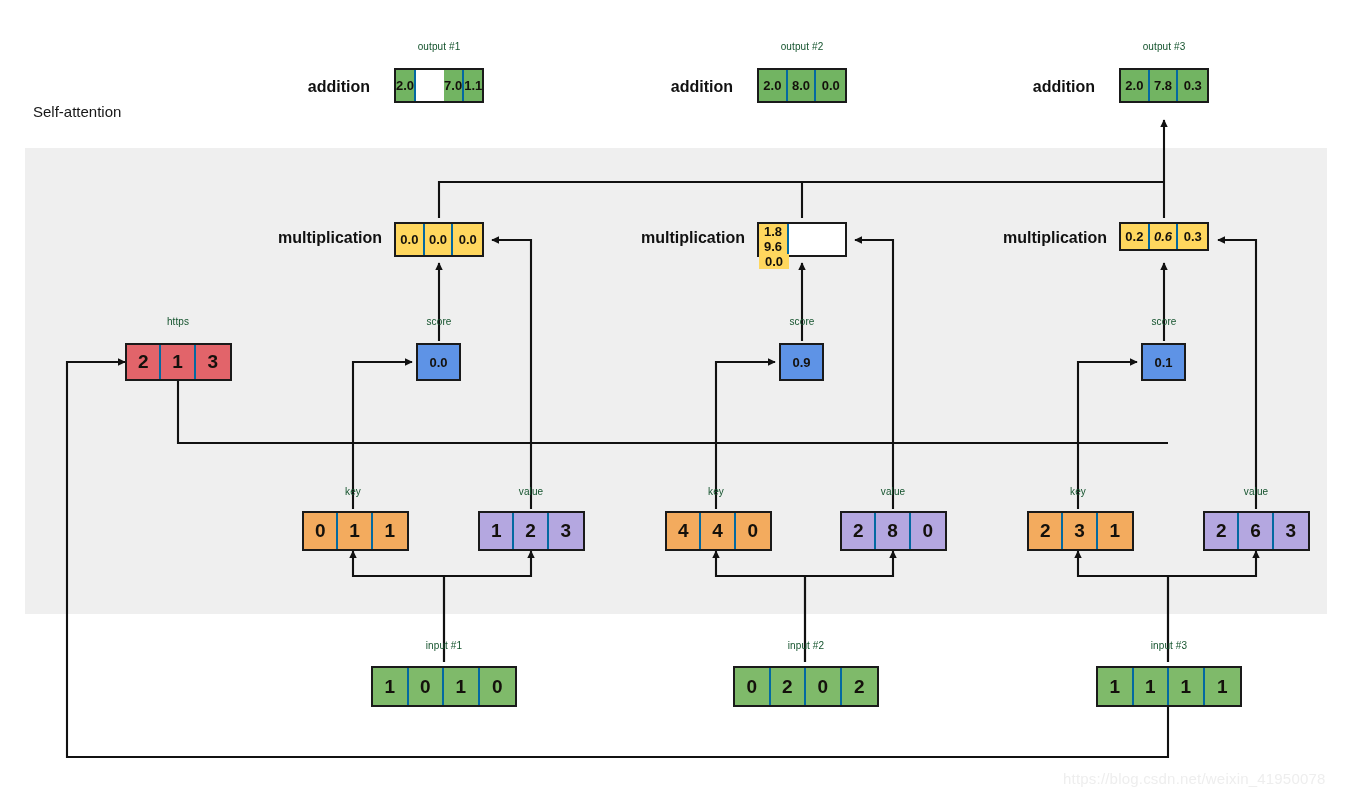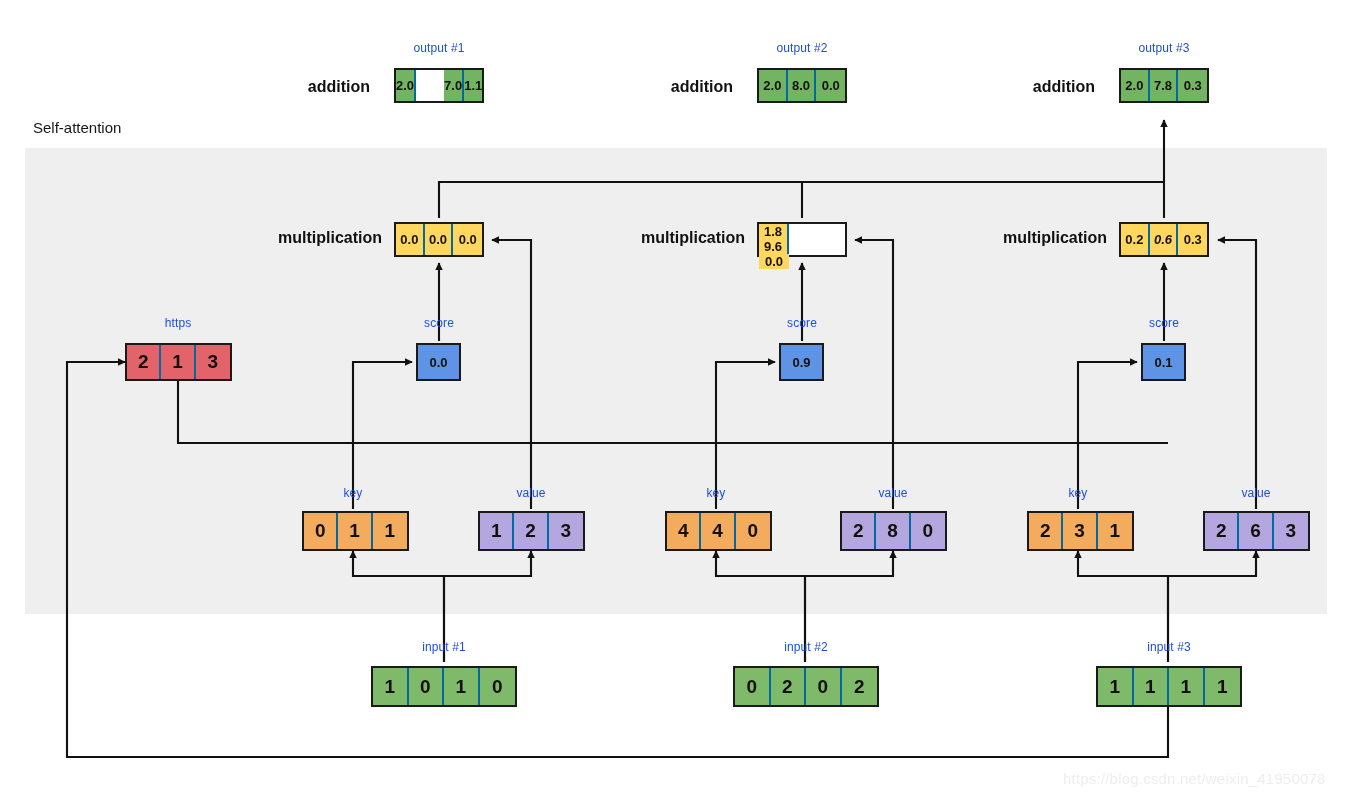--- a/index.html
+++ b/index.html
@@ -9,21 +9,21 @@
     font-family:"Liberation Sans","DejaVu Sans",sans-serif;
     -webkit-font-smoothing:antialiased;
   }
   #stage{position:relative;width:1349px;height:800px;overflow:hidden;background:#fff;}
   #wires{position:absolute;left:0;top:0;width:1349px;height:800px;}
   .band{
     position:absolute;background:#efefef;
   }
   .cap{
     position:absolute;
-    font-size:12px;color:#1d4ed8;
+    font-size:10px;color:#14532d;
     text-align:center;white-space:nowrap;
     letter-spacing:.1px;
   }
   .sect{
     position:absolute;font-size:15px;color:#161616;white-space:nowrap;
   }
   .rowlab{
     position:absolute;font-size:16px;font-weight:bold;color:#111;
     white-space:nowrap;text-align:right;
   }
@@ -99,21 +99,21 @@
       <path d="M802,341 L802,263" marker-end="url(#ah)"></path>
       <path d="M1164,341 L1164,263" marker-end="url(#ah)"></path>
 
       <path d="M439,218 L439,182 L1164,182"></path>
       <path d="M802,218 L802,182"></path>
       <path d="M1164,218 L1164,182"></path>
       <path d="M1164,182 L1164,120" marker-end="url(#ah)"></path>
     </g>
   </svg>
 
-  <div class="sect" style="left:33px;top:103px;margin-top:16px;">Self-attention</div>
+  <div class="sect" style="left:33px;top:103px;">Self-attention</div>
 
   <div class="cap" style="left:374px;top:41px;width:130px;">output #1</div>
   <div class="rowlab" style="left:240px;top:78px;width:130px;">addition</div>
   <div class="vec p-green2 sz-sm" style="left:394px;top:68px;width:90px;height:35px;">
     <div class="cell" style="width:30px;">2.0</div>
     <div class="cell" style="width:30px;margin-left:28px;">7.0</div>
     <div class="cell" style="width:30px;">1.1</div>
   </div>
 
   <div class="cap" style="left:737px;top:41px;width:130px;">output #2</div>
@@ -140,21 +140,21 @@
   </div>
 
   <div class="rowlab" style="left:613px;top:229px;width:132px;">multiplication</div>
   <div class="vec p-yellow sz-sm" style="left:757px;top:222px;width:90px;height:35px;flex-direction:column;">
     <div class="cell" style="width:30px;">1.8</div>
     <div class="cell" style="width:30px;">9.6</div>
     <div class="cell" style="width:30px;">0.0</div>
   </div>
 
   <div class="rowlab" style="left:975px;top:229px;width:132px;">multiplication</div>
-  <div class="vec p-yellow sz-sm" style="left:1119px;top:222px;width:90px;height:35px;">
+  <div class="vec p-yellow sz-sm" style="left:1119px;top:222px;width:90px;height:29px;">
     <div class="cell" style="width:30px;">0.2</div>
     <div class="cell" style="width:30px;font-style:italic;">0.6</div>
     <div class="cell" style="width:30px;">0.3</div>
   </div>
 
   <div class="cap" style="left:113px;top:316px;width:130px;">https</div>
   <div class="vec p-red sz-big" style="left:125px;top:343px;width:107px;height:38px;">
     <div class="cell" style="width:35px;">2</div>
     <div class="cell" style="width:35px;">1</div>
     <div class="cell" style="width:35px;">3</div>

